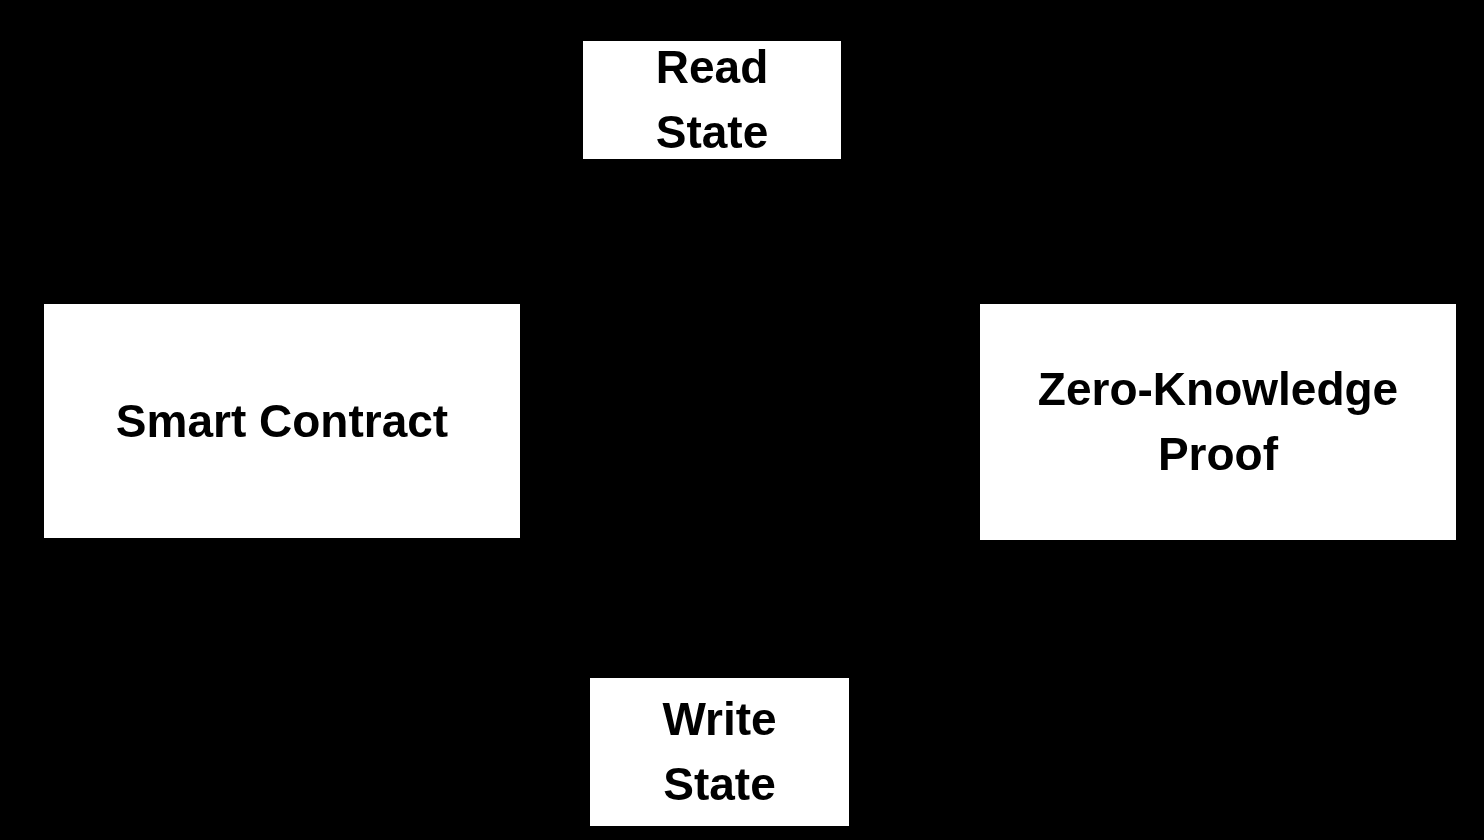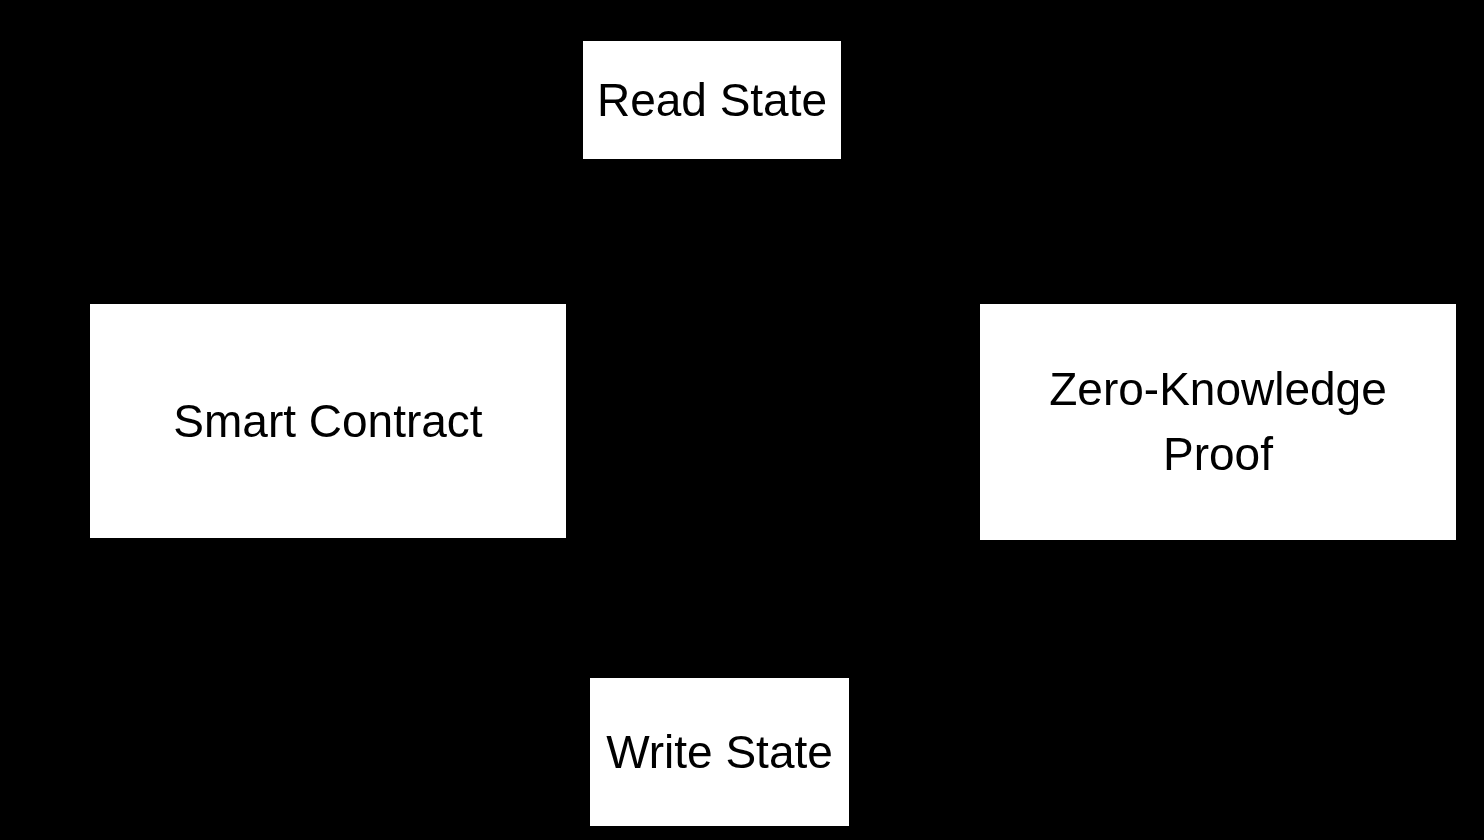--- a/index.html
+++ b/index.html
@@ -19,30 +19,30 @@
   .node {
     position: absolute;
     background: #ffffff;
     color: #000000;
     display: flex;
     align-items: center;
     justify-content: center;
     text-align: center;
     font-size: 46px;
     line-height: 65px;
-    font-weight: 400;
+    font-weight: 700;
     letter-spacing: 0px;
     box-sizing: border-box;
     padding: 0 12px;
     white-space: pre-line;
     -webkit-font-smoothing: antialiased;
   }
   
   #node-read-state    { left: 583px; top: 41px;  width: 258px; height: 118px; }
-  #node-smart-contract{ left: 44px;  top: 304px; width: 476px; height: 234px; margin-left: 46px; }
+  #node-smart-contract{ left: 44px;  top: 304px; width: 476px; height: 234px; }
   #node-zk-proof      { left: 964px; top: 304px; width: 476px; height: 236px; margin-left: 16px; }
   #node-write-state   { left: 590px; top: 678px; width: 259px; height: 148px; }
 
   .node-label {
     display: block;
     width: 100%;
   }
 </style>
 </head>
 <body>

